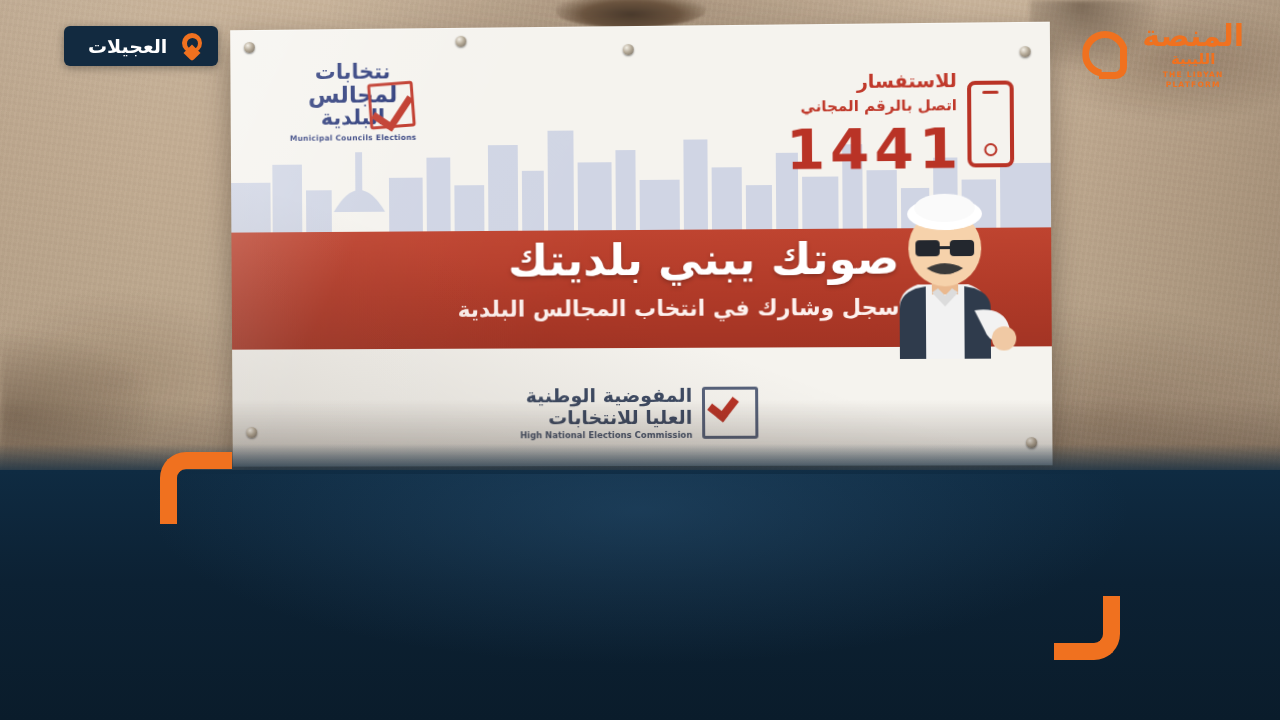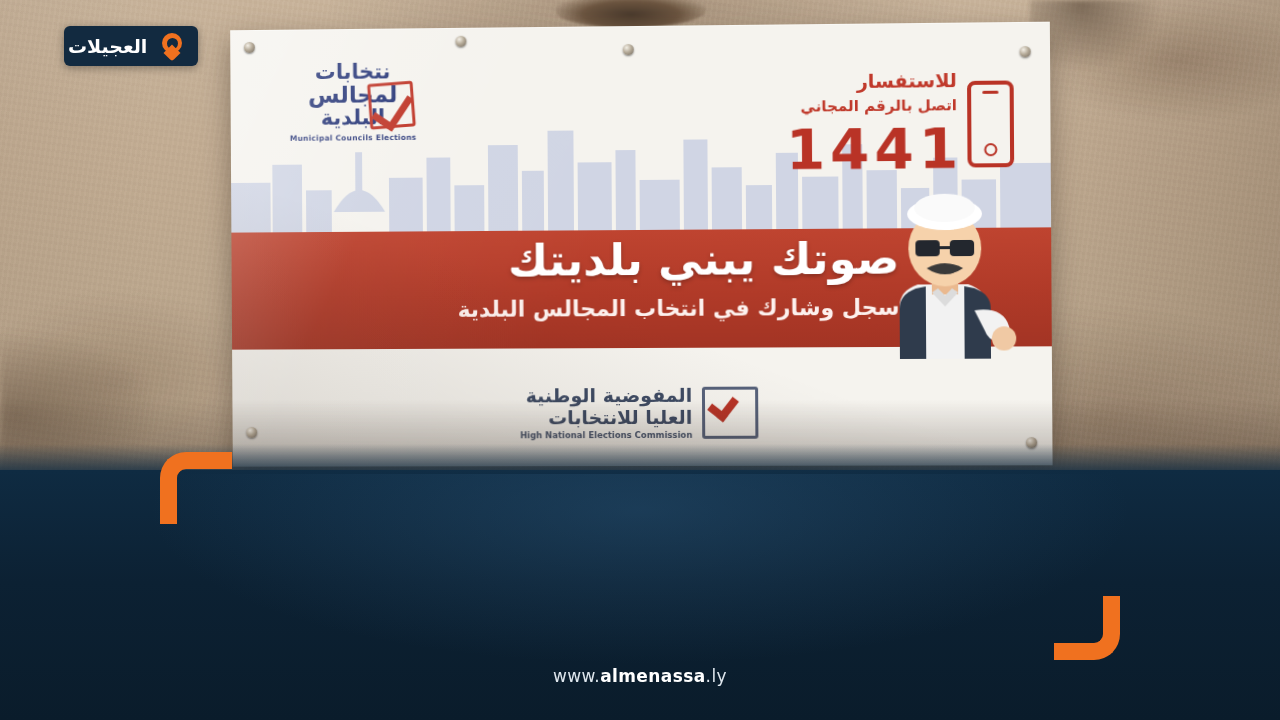--- a/index.html
+++ b/index.html
@@ -204,21 +204,21 @@
     position: absolute; left: 0; right: 0; top: 666px;
     text-align: center; color: #dfe7ee; font-size: 17px; letter-spacing: .4px;
     direction: ltr;
   }
   .site b { color: #ffffff; font-weight: 700; }
 
   
   .loc-chip {
     position: absolute; left: 64px; top: 26px; height: 40px;
     display: flex; align-items: center; gap: 15px;
-    padding: 0 16px 0 4px;
+    padding: 0 16px 0 24px;
     background: #122a40; border-radius: 6px;
     box-shadow: 0 2px 8px rgba(0,0,0,0.35);
     direction: rtl;
   }
   .loc-chip .label { color: #ffffff; font-size: 19px; font-weight: 700; letter-spacing: .5px; }
   .pin { width: 20px; height: 26px; position: relative; flex: none; }
   .pin .body {
     position: absolute; left: 0; top: 0; width: 20px; height: 20px; border-radius: 50% 50% 50% 50%;
     background: #f0711f;
   }
@@ -372,26 +372,39 @@
 
   <div class="panel">
     <div class="panel-glow"></div>
     <div class="panel-top-fade"></div>
   </div>
 
   <div class="bracket-tl"></div>
   <div class="bracket-br"></div>
 
 
-  <div class="site">
-    <span>www.</span><b>almenassa</b><span>.ly</span>
-  </div>
 
   <div class="loc-chip">
     <span class="pin">
       <span class="body"></span>
         <span class="tip"></span>
     </span>
     <span class="label">العجيلات</span>
   </div>
 
+  <div class="brand">
+    <div class="txt">
+      <div class="ar">
+        <span>المنصة</span>
+        <small>الليبية</small>
+      </div>
+      <div class="en">
+        <span>THE LIBYAN</span><br>
+        <span>PLATFORM</span>
+      </div>
+    </div>
+    <div class="mark">
+      <div class="c1"></div>
+        <div class="c2"></div>
+    </div>
+  </div>
 
 </div>
 
 </body></html>

